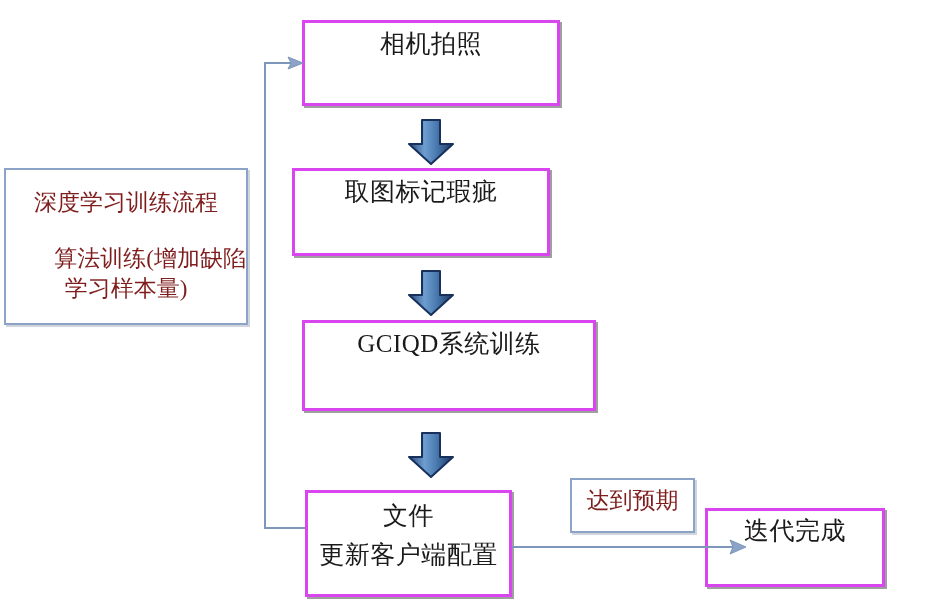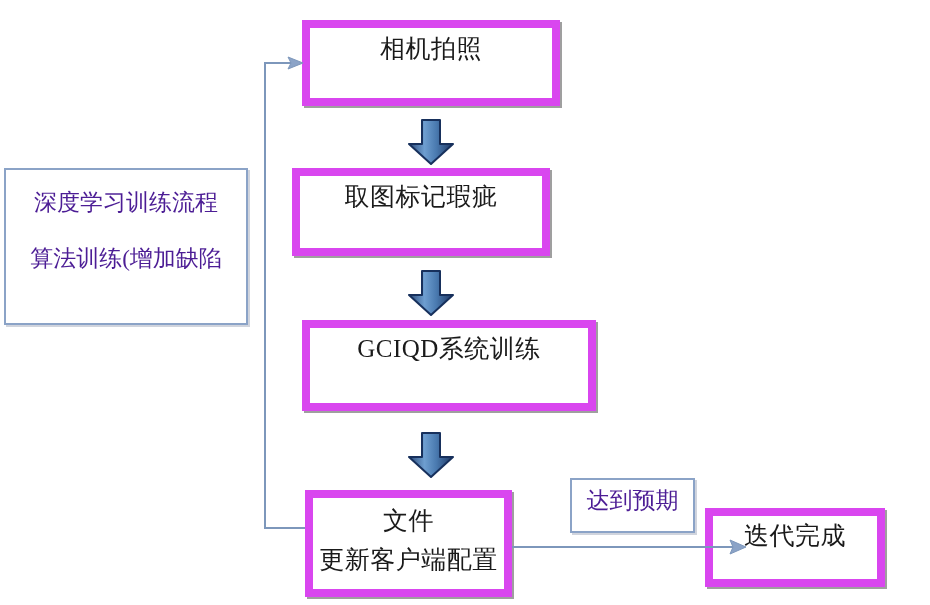--- a/index.html
+++ b/index.html
@@ -16,21 +16,21 @@
     height: 605px;
     background: #ffffff;
     overflow: hidden;
   }
 
   
   .proc-box {
     position: absolute;
     box-sizing: border-box;
     background: #ffffff;
-    border: 8px solid #d946ef;
+    border: 3px solid #d946ef;
     box-shadow: 2px 2px 0 rgba(80,80,80,0.55);
   }
   .proc-box .proc-label {
     display: block;
     width: 100%;
     text-align: center;
     color: #1a1a1a;
     font-size: 25px;
     line-height: 1.22;
     letter-spacing: 0.5px;
@@ -48,41 +48,42 @@
     position: absolute;
     box-sizing: border-box;
     background: #ffffff;
     border: 2px solid #8ba3c7;
     box-shadow: 2px 2px 0 rgba(150,160,180,0.45);
   }
   .note-box .note-line {
     display: block;
     width: 100%;
     text-align: center;
-    color: #4c1d95;
+    color: #7f1d1d;
     font-size: 23px;
     line-height: 1.30;
   }
 
   
   .block-arrow {
     position: absolute;
     width: 48px;
     height: 46px;
   }
   .conn-svg { position: absolute; overflow: visible; }
 </style>
 </head>
 <body>
 
 <div id="canvas">
 
   <div class="note-box" style="left:4px; top:168px; width:244px; height:157px;">
     <span class="note-line" style="padding-top:18px;">深度学习训练流程</span>
-    <span class="note-line" style="padding-top:26px;">算法训练(增加缺陷</span>
+    <span class="note-line" style="padding-top:26px;text-align:right;">算法训练(增加缺陷</span>
+    <span class="note-line">学习样本量)</span>
   </div>
 
   <div class="proc-box top-text" style="left:302px; top:20px; width:258px; height:86px;">
     <span class="proc-label">相机拍照</span>
   </div>
 
   <div class="block-arrow" style="left:407px; top:119px;">
     <svg width="48" height="46" viewBox="0 0 48 46" xmlns="http://www.w3.org/2000/svg">
       <defs>
         <linearGradient id="ag1" x1="0" y1="0" x2="1" y2="0">

